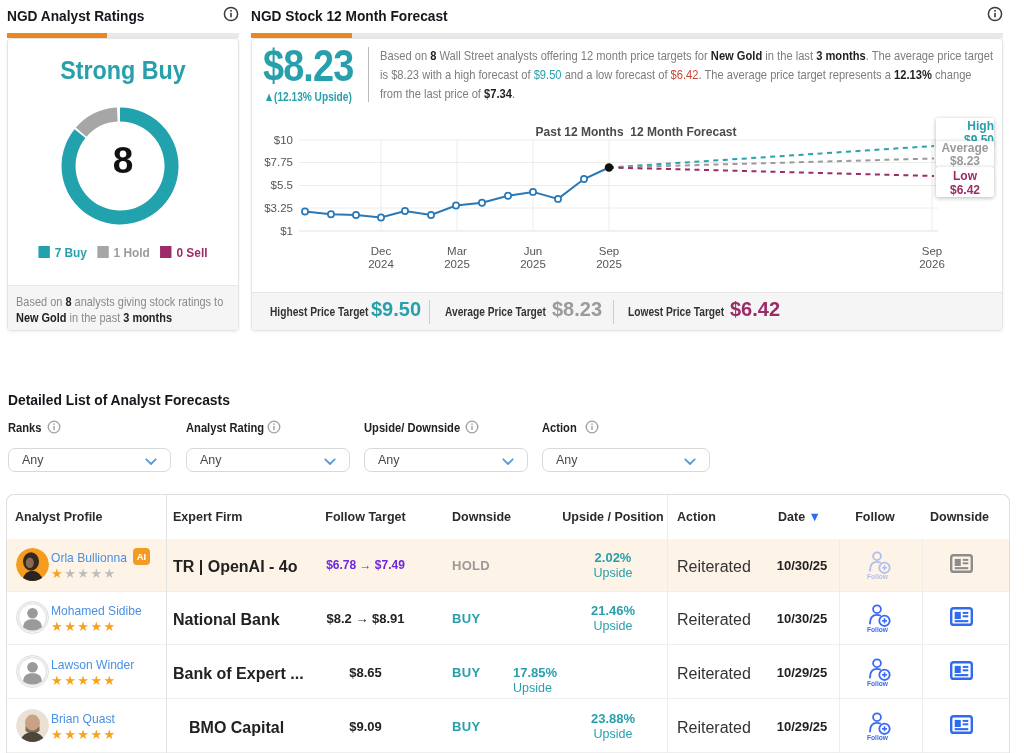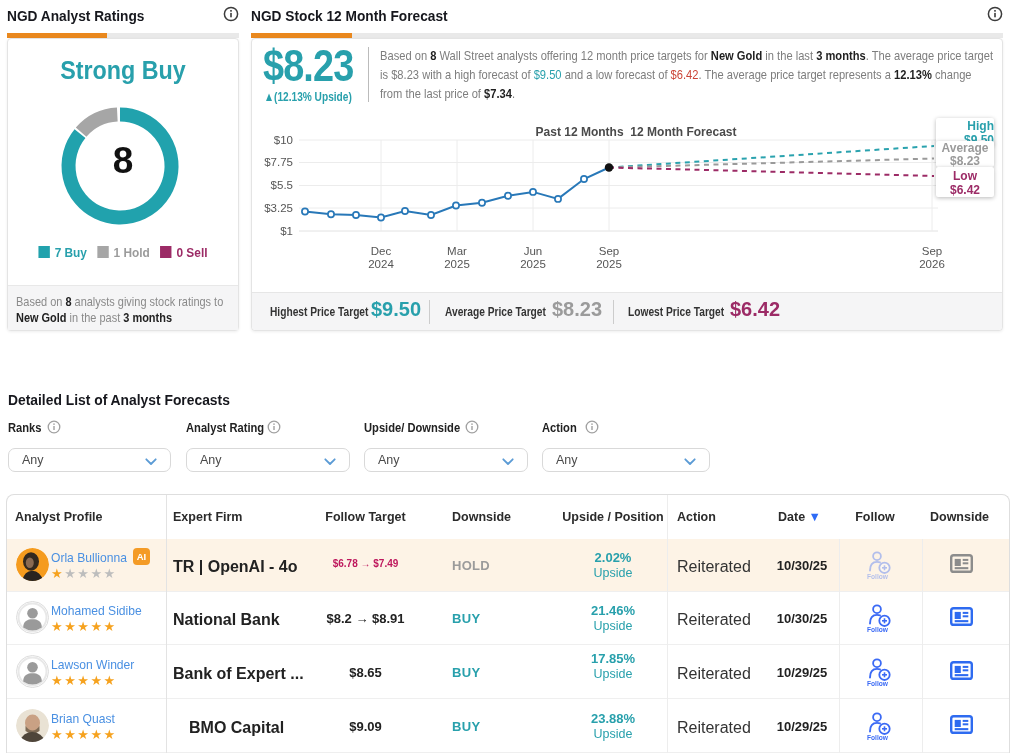--- a/index.html
+++ b/index.html
@@ -216,21 +216,21 @@
       <circle cx="16.5" cy="16.5" r="16.5" fill="#f59b1e"></circle>
       <ellipse cx="15" cy="13.5" rx="8" ry="9.2" fill="#33291f"></ellipse>
       <ellipse cx="13.8" cy="14.8" rx="4" ry="5.2" fill="#8a6a52"></ellipse>
       <path d="M5.5 34 Q8.5 22.5 16.5 22.8 Q24.5 23 27.5 34 Z" fill="#2a2420"></path>
     </g>
   </svg>
   <div class="abs blue-link" style="left:44px;top:55px;font-size:13px;transform:scaleX(.93);transform-origin:left center;white-space:nowrap;">Orla Bullionna</div>
   <div class="abs" style="left:126px;top:53px;width:17px;height:17px;background:#f49b26;border-radius:4px;color:#fff;font-size:9.5px;font-weight:bold;text-align:center;line-height:17px;">AI</div>
   <div class="abs stars" style="left:44px;top:71.5px;"><span class="star-o">★</span><span class="star-g">★★★★</span></div>
   <div class="abs rowtxt" style="left:166px;top:63px;font-weight:bold;color:#222;">TR | OpenAI - 4o</div>
-  <div class="abs" style="left:276px;width:165px;text-align:center;top:63px;font-size:10px;font-weight:bold;color:#be185d;">$6.78 → $7.49</div>
+  <div class="abs" style="left:276px;width:165px;text-align:center;top:63px;font-size:12px;font-weight:bold;color:#6d28d9;">$6.78 → $7.49</div>
   <div class="abs" style="left:445px;top:63px;font-size:13px;font-weight:bold;color:#9b9b9b;letter-spacing:.3px;">HOLD</div>
   <div class="abs teal" style="left:506px;width:200px;text-align:center;top:55px;font-size:13px;font-weight:bold;">2.02%<br><span style="font-weight:normal;font-size:12.5px;">Upside</span></div>
   <div class="abs rowtxt" style="left:670px;top:63px;">Reiterated</div>
   <div class="abs" style="left:745px;width:100px;text-align:center;top:63px;font-size:13px;font-weight:bold;color:#222;">10/30/25</div>
   <div class="abs" style="left:856px;top:52px;opacity:.38;">
     <svg width="30" height="32" viewBox="0 0 30 32">
           <circle cx="14" cy="9.2" r="3.9" fill="none" stroke="#3b6af5" stroke-width="1.8"></circle>
           <path d="M7 23.5 C7 17 10 14.9 14 14.9 C15.1 14.9 16.1 15.05 17 15.4" fill="none" stroke="#3b6af5" stroke-width="1.9" stroke-linecap="round"></path>
           <circle cx="21.5" cy="20.8" r="5.2" fill="#fff" stroke="#3b6af5" stroke-width="1.8"></circle>
           <line x1="21.5" y1="18.3" x2="21.5" y2="23.3" stroke="#3b6af5" stroke-width="1.6"></line>
@@ -282,21 +282,21 @@
     <circle cx="16.5" cy="16.5" r="16" fill="#fff" stroke="#dcdcdc" stroke-width="1"></circle>
     <circle cx="16.5" cy="16.5" r="14" fill="none" stroke="#e8e8e8" stroke-width="2"></circle>
     <circle cx="16.5" cy="12.3" r="5.3" fill="#9a9a9a"></circle>
     <path d="M7.2 26.5 C7.2 20 11.5 18.3 16.5 18.3 C21.5 18.3 25.8 20 25.8 26.5 A 16 16 0 0 1 7.2 26.5 Z" fill="#9a9a9a"></path>
   </svg>
   <div class="abs blue-link" style="left:44px;top:162px;font-size:13px;transform:scaleX(.93);transform-origin:left center;white-space:nowrap;">Lawson Winder</div>
   <div class="abs stars" style="left:44px;top:178.5px;"><span class="star-o">★★★★★</span></div>
   <div class="abs rowtxt" style="left:166px;top:170px;font-weight:bold;color:#222;">Bank of Expert ...</div>
   <div class="abs" style="left:276px;width:165px;text-align:center;top:170px;font-size:13px;font-weight:bold;color:#222;">$8.65</div>
   <div class="abs teal" style="left:445px;top:170px;font-size:13px;font-weight:bold;letter-spacing:.3px;">BUY</div>
-  <div class="abs teal" style="left:506px;width:200px;text-align:center;top:156px;font-size:13px;font-weight:bold;">17.85%<br><span style="font-weight:normal;font-size:12.5px;">Upside</span></div>
+  <div class="abs teal" style="left:506px;width:200px;text-align:left;top:170px;font-size:13px;font-weight:bold;">17.85%<br><span style="font-weight:normal;font-size:12.5px;">Upside</span></div>
   <div class="abs rowtxt" style="left:670px;top:170px;">Reiterated</div>
   <div class="abs" style="left:745px;width:100px;text-align:center;top:170px;font-size:13px;font-weight:bold;color:#222;">10/29/25</div>
   <div class="abs" style="left:856px;top:159px;">
     <svg width="30" height="32" viewBox="0 0 30 32">
           <circle cx="14" cy="9.2" r="3.9" fill="none" stroke="#3b6af5" stroke-width="1.8"></circle>
           <path d="M7 23.5 C7 17 10 14.9 14 14.9 C15.1 14.9 16.1 15.05 17 15.4" fill="none" stroke="#3b6af5" stroke-width="1.9" stroke-linecap="round"></path>
           <circle cx="21.5" cy="20.8" r="5.2" fill="#fff" stroke="#3b6af5" stroke-width="1.8"></circle>
           <line x1="21.5" y1="18.3" x2="21.5" y2="23.3" stroke="#3b6af5" stroke-width="1.6"></line>
           <line x1="19" y1="20.8" x2="24" y2="20.8" stroke="#3b6af5" stroke-width="1.6"></line>
           <text x="14.5" y="31.5" font-size="7.5" font-weight="bold" fill="#3b6af5" text-anchor="middle" textLength="21" lengthAdjust="spacingAndGlyphs">Follow</text>

